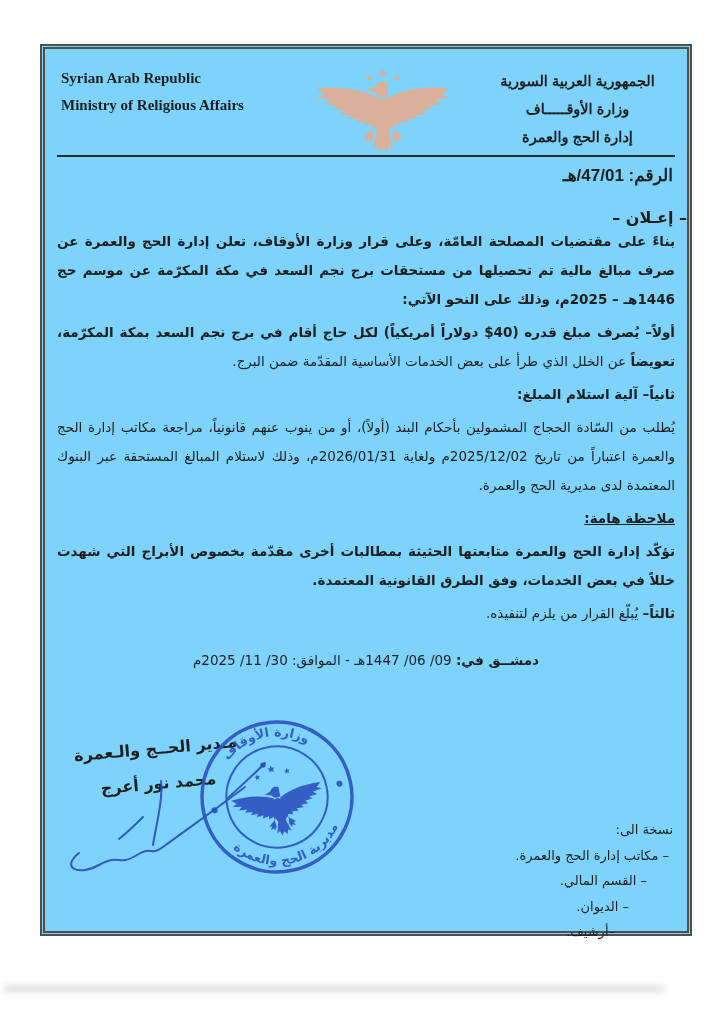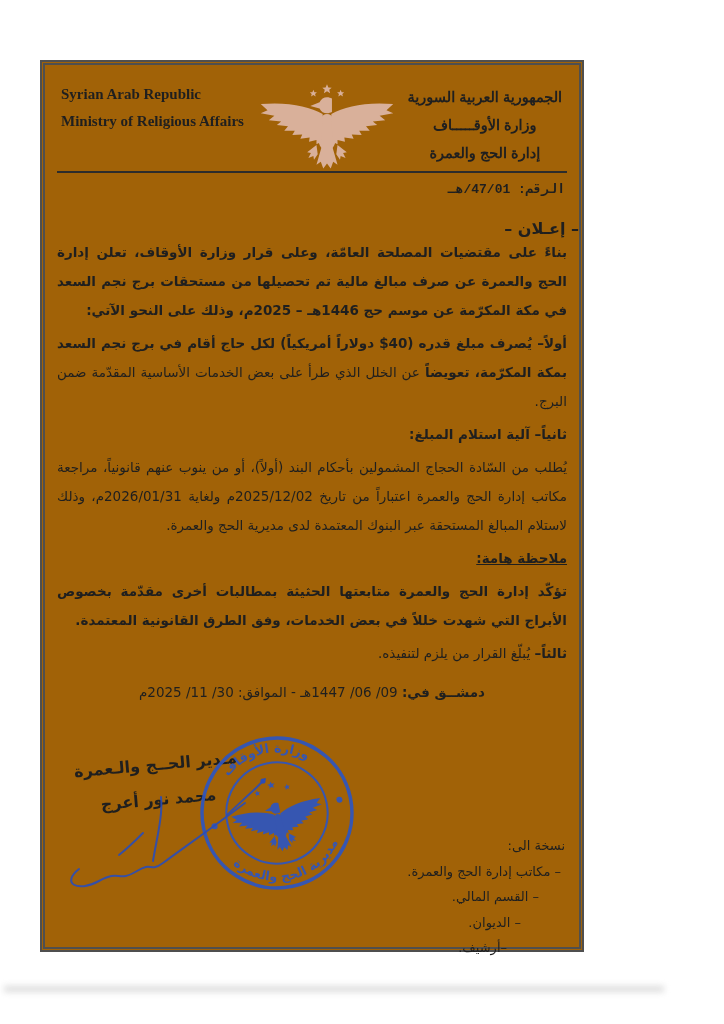--- a/index.html
+++ b/index.html
@@ -1,35 +1,35 @@
 <!DOCTYPE html>
 <html lang="ar"><head>
 <meta charset="utf-8">
 <style>
   html,body{margin:0;padding:0;background:#ffffff;}
   .sheet{position:relative;width:724px;height:1024px;background:#fff;overflow:hidden;
          font-family:"Liberation Serif","DejaVu Sans",serif;color:#1f1f1f;}
-  .frame{position:absolute;left:40px;top:60px;width:544px;height:892px;
-         border:5px double #4f4f4f;box-sizing:border-box;background:#a16207;}
+  .frame{position:absolute;left:40px;top:44px;width:652px;height:892px;
+         border:5px double #4f4f4f;box-sizing:border-box;background:#7dd3fc;}
   
   .hdr{display:flex;justify-content:space-between;align-items:flex-start;padding:16px 12px 0 16px;height:100px;box-sizing:border-box;}
   .hdr-en{width:225px;}
   .hdr-en div{font-weight:bold;font-size:15px;line-height:27px;font-family:"Liberation Serif",serif;white-space:nowrap;}
   .hdr-ar{width:195px;direction:rtl;text-align:center;font-weight:bold;font-size:14.5px;line-height:28px;
           font-family:Liberation Sans, sans-serif;padding-top:2px;}
   .emblem{flex:0 0 auto;margin-top:2px;color:#d9b09a;}
   .divider{border-top:2px solid #2c2c2c;margin:6px 12px 0 12px;}
-  .refline{direction:rtl;text-align:right;font-size:13px;font-weight:600;padding:8px 14px 0 0;font-family:Liberation Mono, monospace;}
+  .refline{direction:rtl;text-align:right;font-size:17px;font-weight:600;padding:8px 14px 0 0;font-family:Liberation Sans, sans-serif;}
   .doc-title{text-align:right;font-weight:bold;font-size:16px;margin-top:22px;font-family:"DejaVu Sans",sans-serif;direction:rtl;}
   .para{direction:rtl;text-align:justify;text-align-last:right;font-size:13.5px;line-height:29px;
         margin:0 12px 0 12px;font-family:"DejaVu Sans",sans-serif;}
   .b{font-weight:bold;}
   .u{text-decoration:underline;}
   .tight{margin-top:4px;}
-  .dateline{direction:rtl;text-align:center;font-size:13.5px;margin-top:16px;font-family:"DejaVu Sans",sans-serif;}
+  .dateline{direction:rtl;text-align:center;font-size:13.5px;margin-top:24px;font-family:"DejaVu Sans",sans-serif;}
   
   .sig{position:absolute;left:22px;top:682px;width:180px;text-align:center;transform:rotate(-5deg);
        font-family:"DejaVu Sans",sans-serif;direction:rtl;font-weight:bold;font-size:16px;line-height:35px;z-index:1;}
   .stamp{position:absolute;left:152px;top:668px;width:160px;height:160px;transform:rotate(-12deg);opacity:.92;z-index:2;}
   .stamp-text{font-family:"DejaVu Sans",sans-serif;font-size:12.5px;font-weight:bold;fill:#2e55c0;}
   .pen{position:absolute;left:12px;top:686px;width:260px;height:150px;z-index:3;pointer-events:none;}
   
   .copyto{position:absolute;right:14px;top:768px;direction:rtl;text-align:right;font-size:13px;line-height:25.5px;
           font-family:"DejaVu Sans",sans-serif;}
   .copyto .h{font-weight:normal;}

